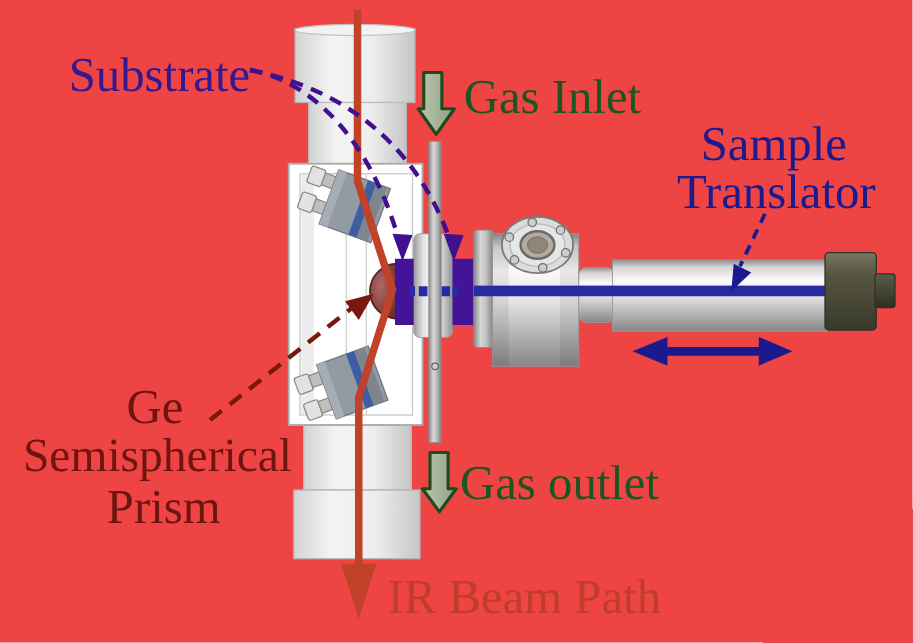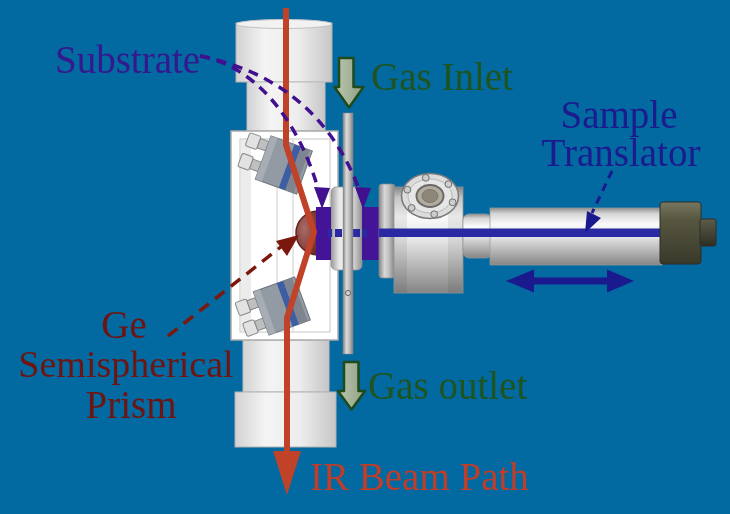--- a/index.html
+++ b/index.html
@@ -1,16 +1,16 @@
 <!DOCTYPE html>
 <html><head>
 <meta charset="utf-8">
 <style>
   html,body{margin:0;padding:0;background:#ffffff;}
-  .stage{position:relative;width:730px;height:514px;background:#0369a1;overflow:hidden;}
+  .stage{position:relative;width:730px;height:514px;background:#ef4444;overflow:hidden;}
   svg{display:block;}
   text{font-family:"Liberation Serif","DejaVu Serif",serif;}
   .lbl{font-size:39px;}
   .lbl-small{font-size:38px;}
 </style>
 </head>
 <body>
 
 <div class="stage">
 <svg width="730" height="514" viewBox="0 0 730 514">

